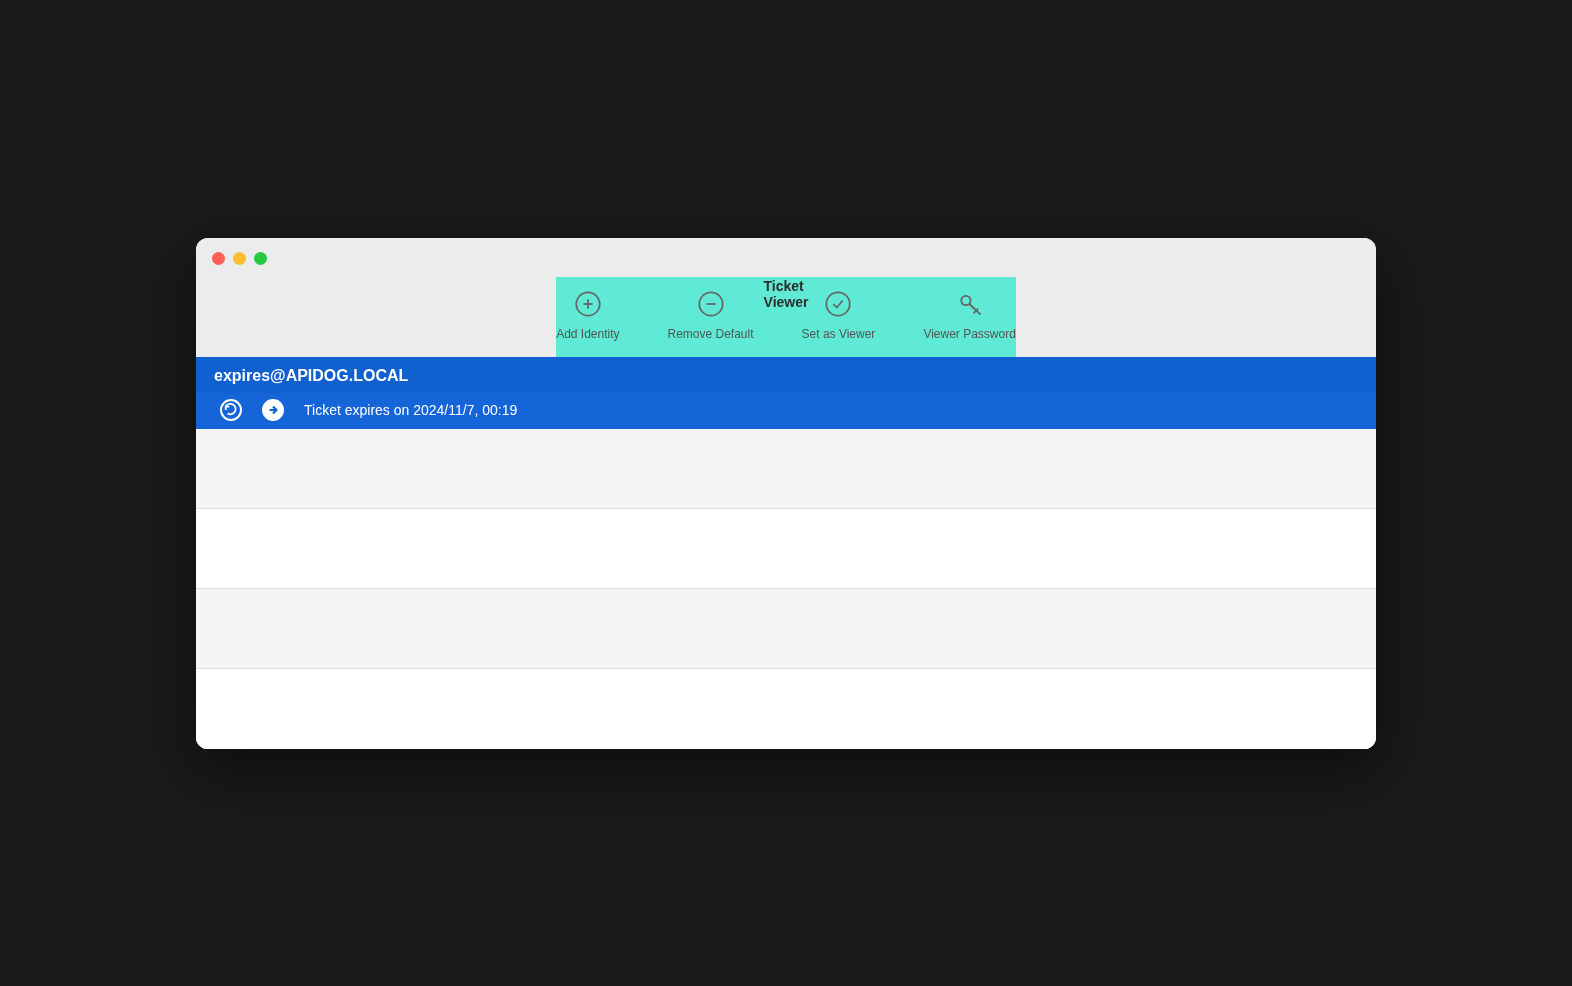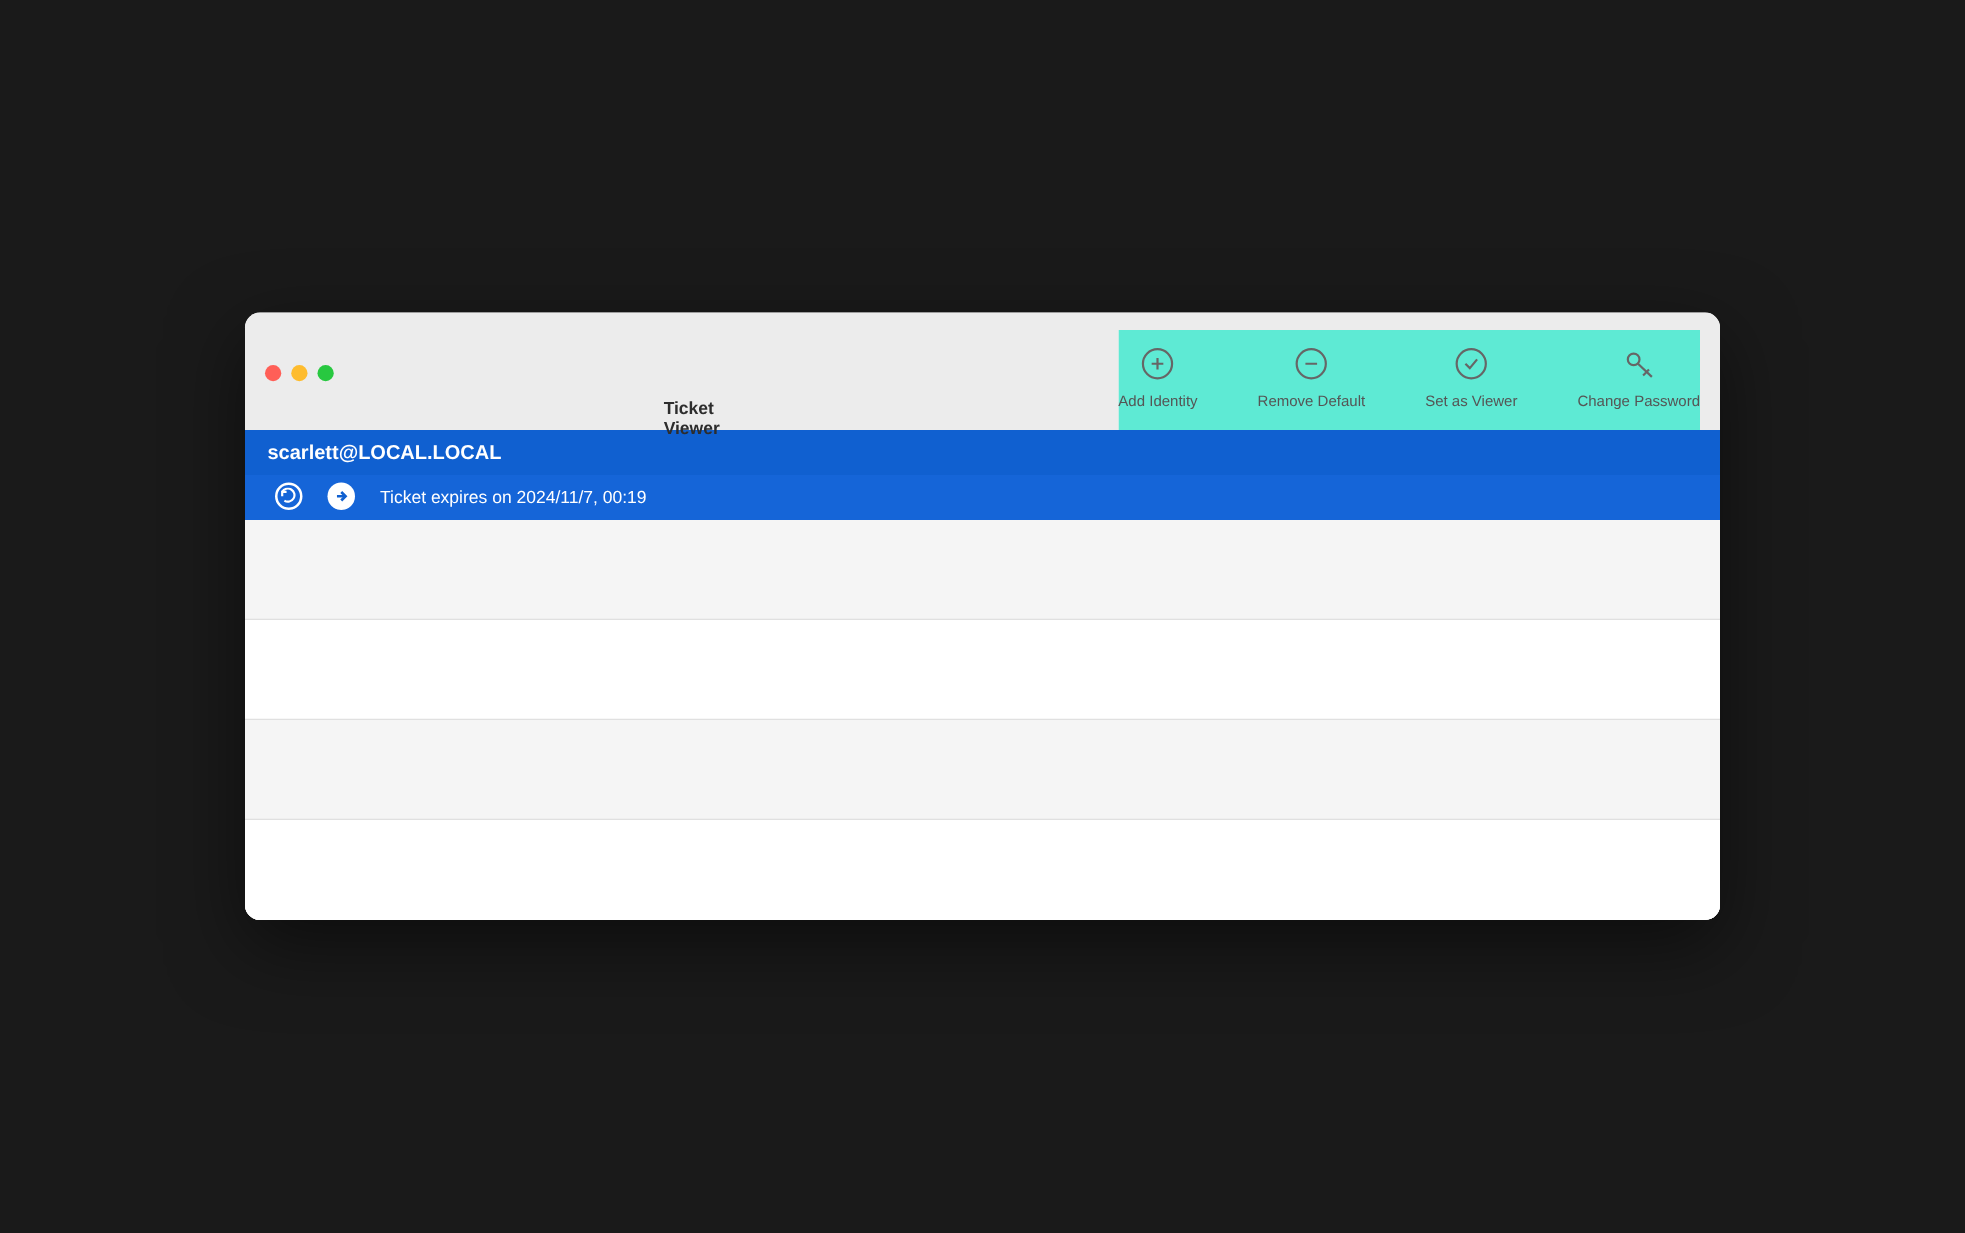--- a/index.html
+++ b/index.html
@@ -22,21 +22,21 @@
       background: #f0f0f0;
       border-radius: 12px;
       box-shadow: 0 20px 60px rgba(0,0,0,0.5);
       overflow: hidden;
     }
 
     .titlebar {
       background: #ececec;
       padding: 14px 16px 0 16px;
       display: flex;
-      flex-direction: row;
+      flex-direction: column;
       align-items: center;
     }
 
     .window-controls {
       display: flex;
       gap: 8px;
       align-self: flex-start;
       margin-bottom: 12px;
     }
 
@@ -237,29 +237,29 @@
 
       <div class="toolbar-item">
         <div class="toolbar-icon">
           <svg viewBox="0 0 24 24">
             <circle cx="8.5" cy="9" r="4" stroke="#666" stroke-width="1.5" fill="none"></circle>
             <line x1="11.5" y1="12" x2="21" y2="21" stroke="#666" stroke-width="1.5"></line>
             <line x1="17" y1="18" x2="19" y2="16" stroke="#666" stroke-width="1.5"></line>
             <line x1="15" y1="20" x2="17" y2="18" stroke="#666" stroke-width="1.5"></line>
           </svg>
         </div>
-        <span class="toolbar-label">Change Password</span>
+        <span class="toolbar-label">Viewer Password</span>
       </div>
     </div>
   </div>
 
   <div class="content">
 
     <div class="identity-row">
-      <div class="identity-name">scarlett@LOCAL.LOCAL</div>
+      <div class="identity-name">expires@APIDOG.LOCAL</div>
     </div>
 
     <div class="ticket-row">
       <div class="ticket-icon-renewable">
         <svg viewBox="0 0 16 16">
           <polyline points="2,8 2,4 6,4" stroke="white" stroke-width="2" fill="none"></polyline>
           <path d="M2,4 A6,6 0 1,1 4,12" stroke="white" stroke-width="2" fill="none"></path>
         </svg>
       </div>
       <div class="ticket-icon-forwardable">

